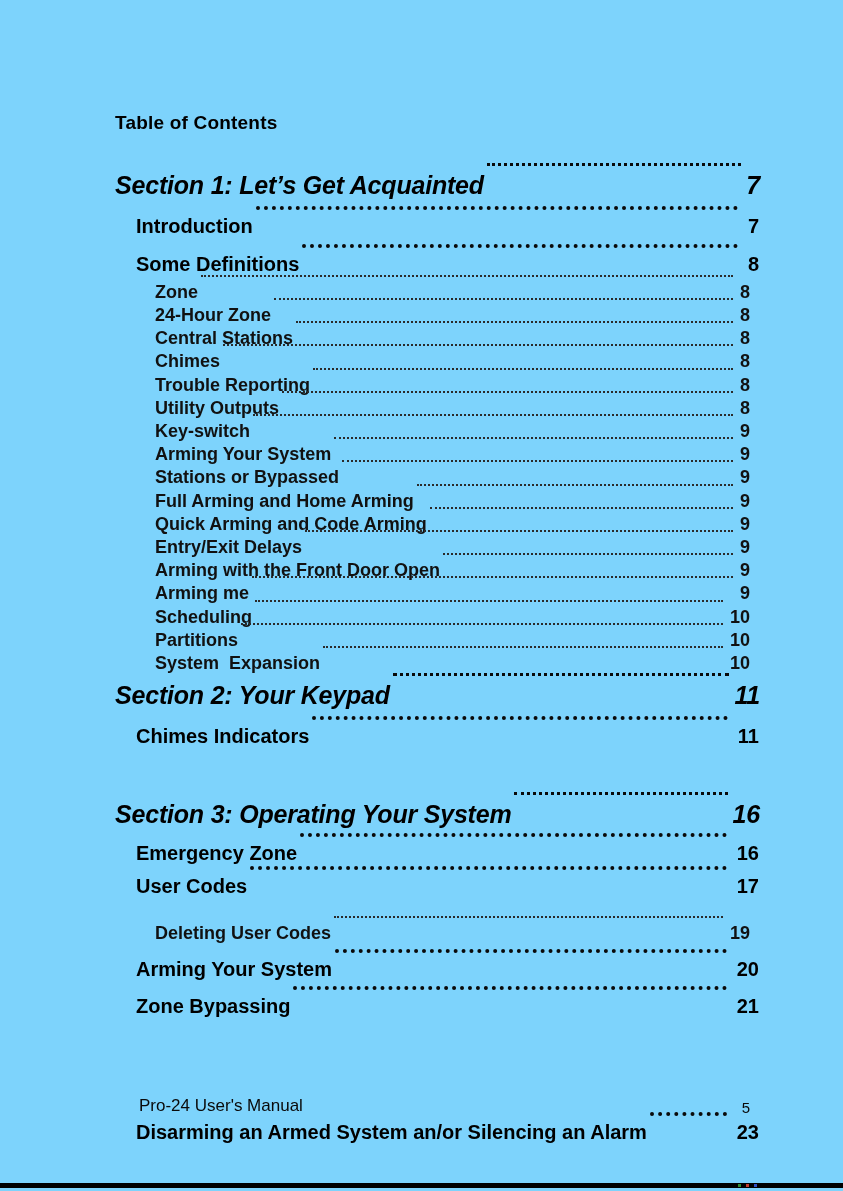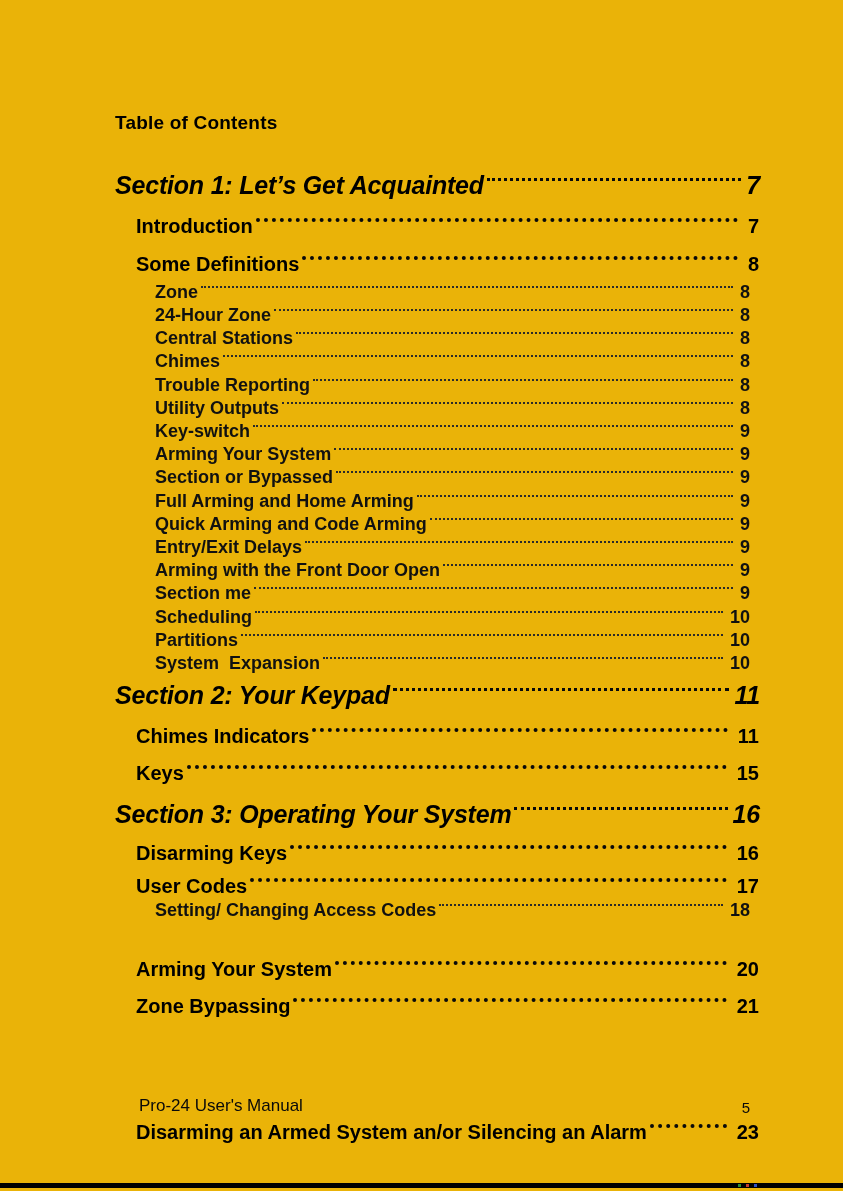--- a/index.html
+++ b/index.html
@@ -1,38 +1,38 @@
 <!DOCTYPE html>
 <html><head>
 <meta charset="utf-8">
 <style>
   * { margin: 0; padding: 0; box-sizing: border-box; }
   html, body { background: #e8e8e8; }
   .page {
     position: relative;
     width: 843px;
     height: 1191px;
-    background: #eab308;
+    background: #7dd3fc;
     overflow: hidden;
     font-family: "Liberation Sans", sans-serif;
     color: #000;
   }
   .doc-title {
     position: absolute;
     left: 115px;
     top: 112px;
     font-size: 19px;
     font-weight: bold;
     letter-spacing: 0.2px;
     white-space: pre;
   }
   .row {
     position: absolute;
     display: flex;
-    align-items: center;
+    align-items: flex-start;
   }
   .row .label { white-space: pre; }
   .row .fill { flex: 1; position: relative; }
   .row .fill::after {
     content: "";
     position: absolute;
     left: 3px; right: 3px;
   }
   .row .num { white-space: pre; }
 
@@ -156,21 +156,21 @@
     <span class="num">9</span>
   </div>
 
   <div class="row lvl3" style="top:443px">
     <span class="label">Arming Your System</span>
     <span class="fill"></span>
     <span class="num">9</span>
   </div>
 
   <div class="row lvl3" style="top:466px">
-    <span class="label">Section or Bypassed</span>
+    <span class="label">Stations or Bypassed</span>
     <span class="fill"></span>
     <span class="num">9</span>
   </div>
 
   <div class="row lvl3" style="top:490px">
     <span class="label">Full Arming and Home Arming</span>
     <span class="fill"></span>
     <span class="num">9</span>
   </div>
 
@@ -186,21 +186,21 @@
     <span class="num">9</span>
   </div>
 
   <div class="row lvl3" style="top:559px">
     <span class="label">Arming with the Front Door Open</span>
     <span class="fill"></span>
     <span class="num">9</span>
   </div>
 
   <div class="row lvl3" style="top:582px">
-    <span class="label">Section me</span>
+    <span class="label">Arming me</span>
     <span class="fill"></span>
     <span class="num">9</span>
   </div>
 
   <div class="row lvl3" style="top:606px">
     <span class="label">Scheduling</span>
     <span class="fill"></span>
     <span class="num">10</span>
   </div>
 
@@ -221,50 +221,45 @@
     <span class="fill"></span>
     <span class="num">11</span>
   </div>
 
   <div class="row lvl2" style="top:724px">
     <span class="label">Chimes Indicators</span>
     <span class="fill"></span>
     <span class="num">11</span>
   </div>
 
-  <div class="row lvl2" style="top:761px">
-    <span class="label">Keys</span>
-    <span class="fill"></span>
-    <span class="num">15</span>
-  </div>
 
   <div class="row lvl1" style="top:800px">
     <span class="label">Section 3: Operating Your System</span>
     <span class="fill"></span>
     <span class="num">16</span>
   </div>
 
   <div class="row lvl2" style="top:841px">
-    <span class="label">Disarming Keys</span>
+    <span class="label">Emergency Zone</span>
     <span class="fill"></span>
     <span class="num">16</span>
   </div>
 
   <div class="row lvl2" style="top:874px">
     <span class="label">User Codes</span>
     <span class="fill"></span>
     <span class="num">17</span>
   </div>
 
-  <div class="row lvl3" style="top:899px">
-    <span class="label">Setting/ Changing Access Codes</span>
-    <span class="fill"></span>
-    <span class="num">18</span>
-  </div>
-
+
+  <div class="row lvl3" style="top:922px">
+    <span class="label">Deleting User Codes</span>
+    <span class="fill"></span>
+    <span class="num">19</span>
+  </div>
 
   <div class="row lvl2" style="top:957px">
     <span class="label">Arming Your System</span>
     <span class="fill"></span>
     <span class="num">20</span>
   </div>
 
   <div class="row lvl2" style="top:994px">
     <span class="label">Zone Bypassing</span>
     <span class="fill"></span>

